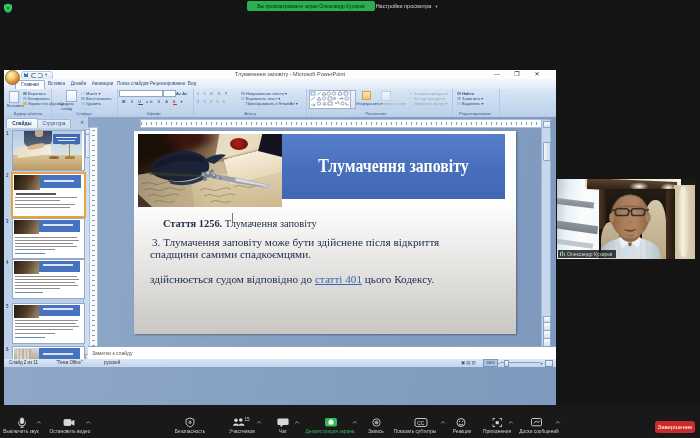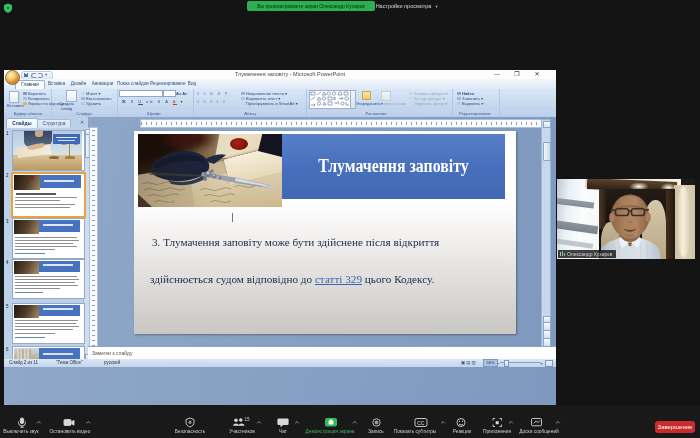--- a/index.html
+++ b/index.html
@@ -320,23 +320,25 @@
             <path d="M96 53 q5-3 10-0.5 q5 2.5 11-0.5"></path>
           </g>
 
           <path d="M0 60 L14 73 L0 73 Z" fill="#2b1c10" opacity="0.8"></path>
         </svg>
         <div class="abs" style="left:0;top:0;width:144px;height:73px;background:linear-gradient(115deg,rgba(30,18,8,.35),rgba(60,40,20,.12) 35%,rgba(90,70,40,0) 60%);"></div>
       </div>
       <div id="sbox">
           <div>Тлумачення заповіту</div>
         </div>
+      <div class="stext scap" style="left:29px;top:87px;"><b>Стаття 1256.</b> Тлумачення заповіту</div>
       <div class="abs" style="left:98px;top:82px;width:0.8px;height:9px;background:#777;"></div>
       <div class="stext" style="left:18px;top:105px;">3. Тлумачення заповіту може бути здійснене після відкриття</div>
-      <div class="stext" style="left:16px;top:142px;">здійснюється судом відповідно до <span style="color:#3a66b0;text-decoration:underline;">статті 329</span> цього Кодексу.</div>
+      <div class="stext" style="left:16px;top:117px;">спадщини самими спадкоємцями.</div>
+      <div class="stext" style="left:16px;top:142px;">здійснюється судом відповідно до <span style="color:#3a66b0;text-decoration:underline;">статті 401</span> цього Кодексу.</div>
     </div>
     <div id="scrollr">
       <div class="abs" style="left:0.5px;top:1px;width:6px;height:5px;background:linear-gradient(#fdfdfe,#d2dff0);border:0.5px solid #8ba6c9;"></div>
       <div class="abs" style="left:0.5px;top:22px;width:6px;height:17px;background:linear-gradient(90deg,#f4f8fc,#c8d8ec);border:0.5px solid #8ba6c9;border-radius:1px;"></div>
       <div class="abs" style="left:0.5px;top:196px;width:6px;height:5px;background:linear-gradient(#fdfdfe,#d2dff0);border:0.5px solid #8ba6c9;"></div>
       <div class="abs" style="left:0.5px;top:202px;width:6px;height:7px;background:linear-gradient(#fdfdfe,#d2dff0);border:0.5px solid #8ba6c9;"></div>
       <div class="abs" style="left:0.5px;top:210px;width:6px;height:7px;background:linear-gradient(#fdfdfe,#d2dff0);border:0.5px solid #8ba6c9;"></div>
       <div class="abs" style="left:0.5px;top:218px;width:6px;height:7px;background:linear-gradient(#fdfdfe,#d2dff0);border:0.5px solid #8ba6c9;"></div>
     </div>
   </div>

